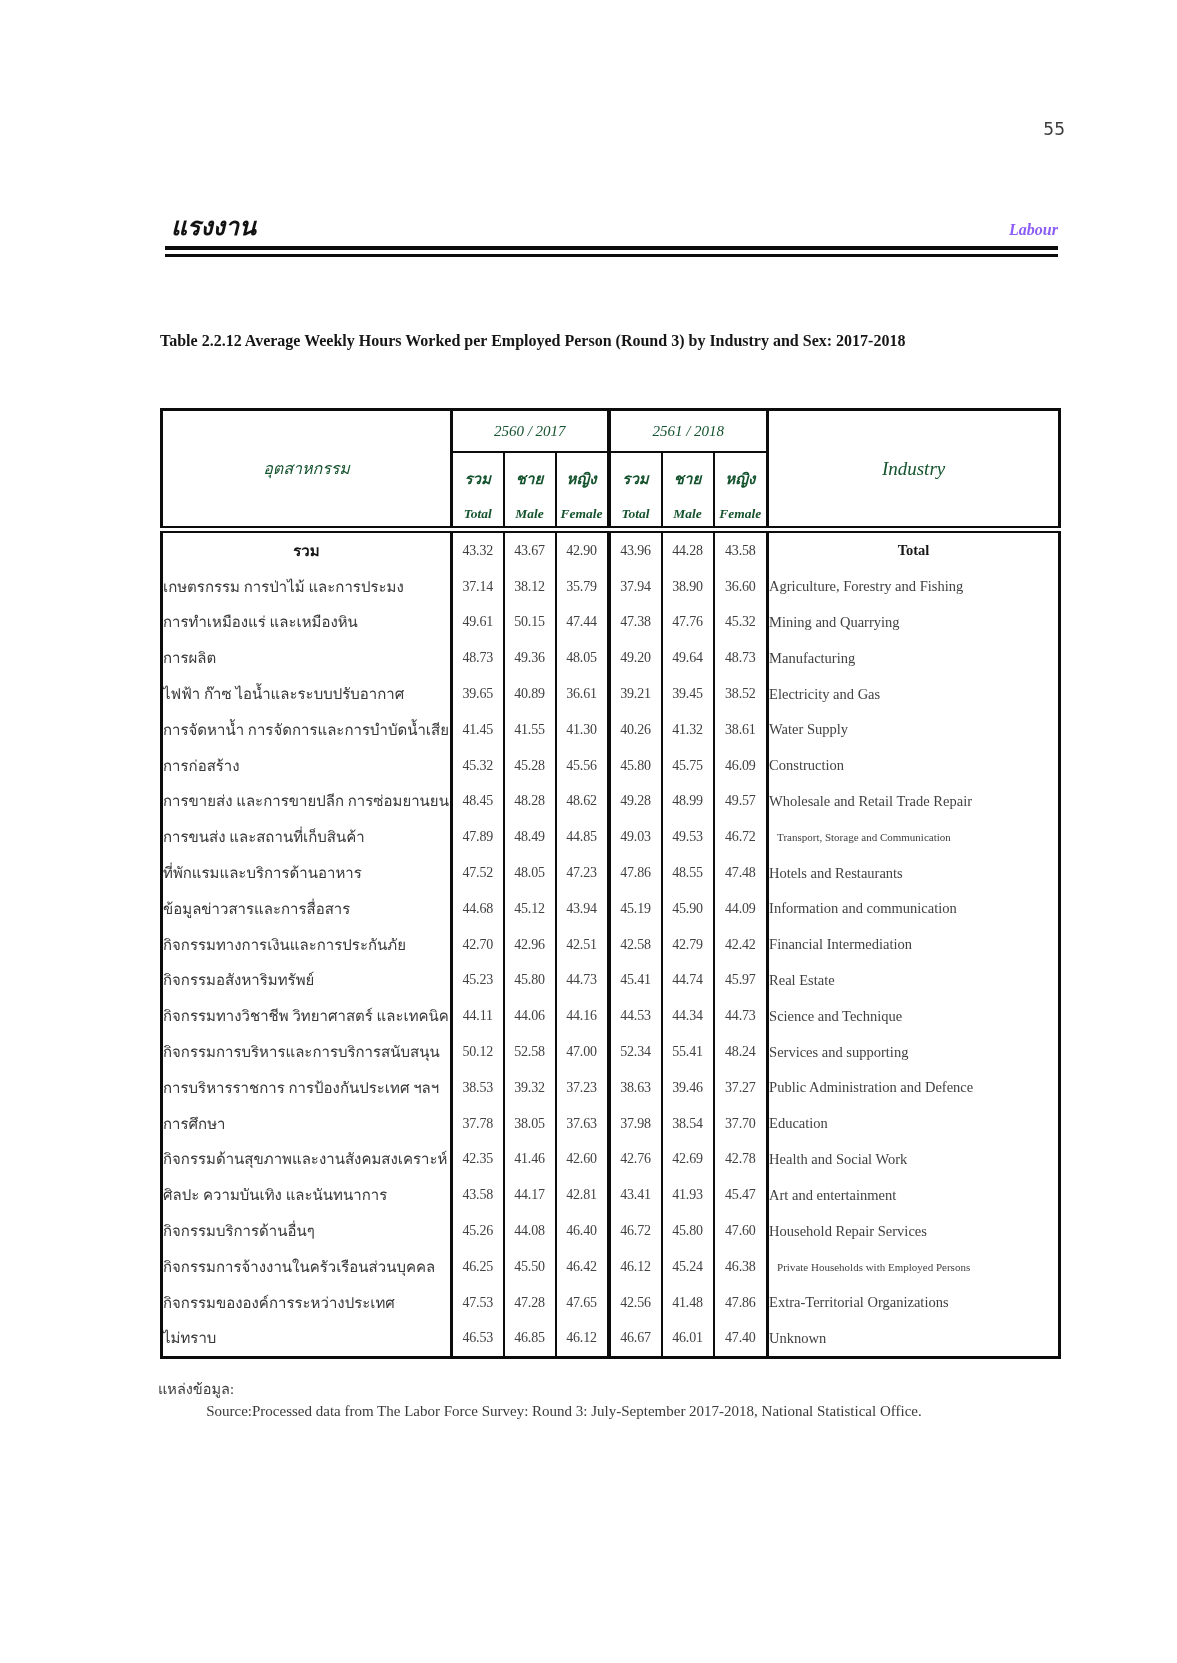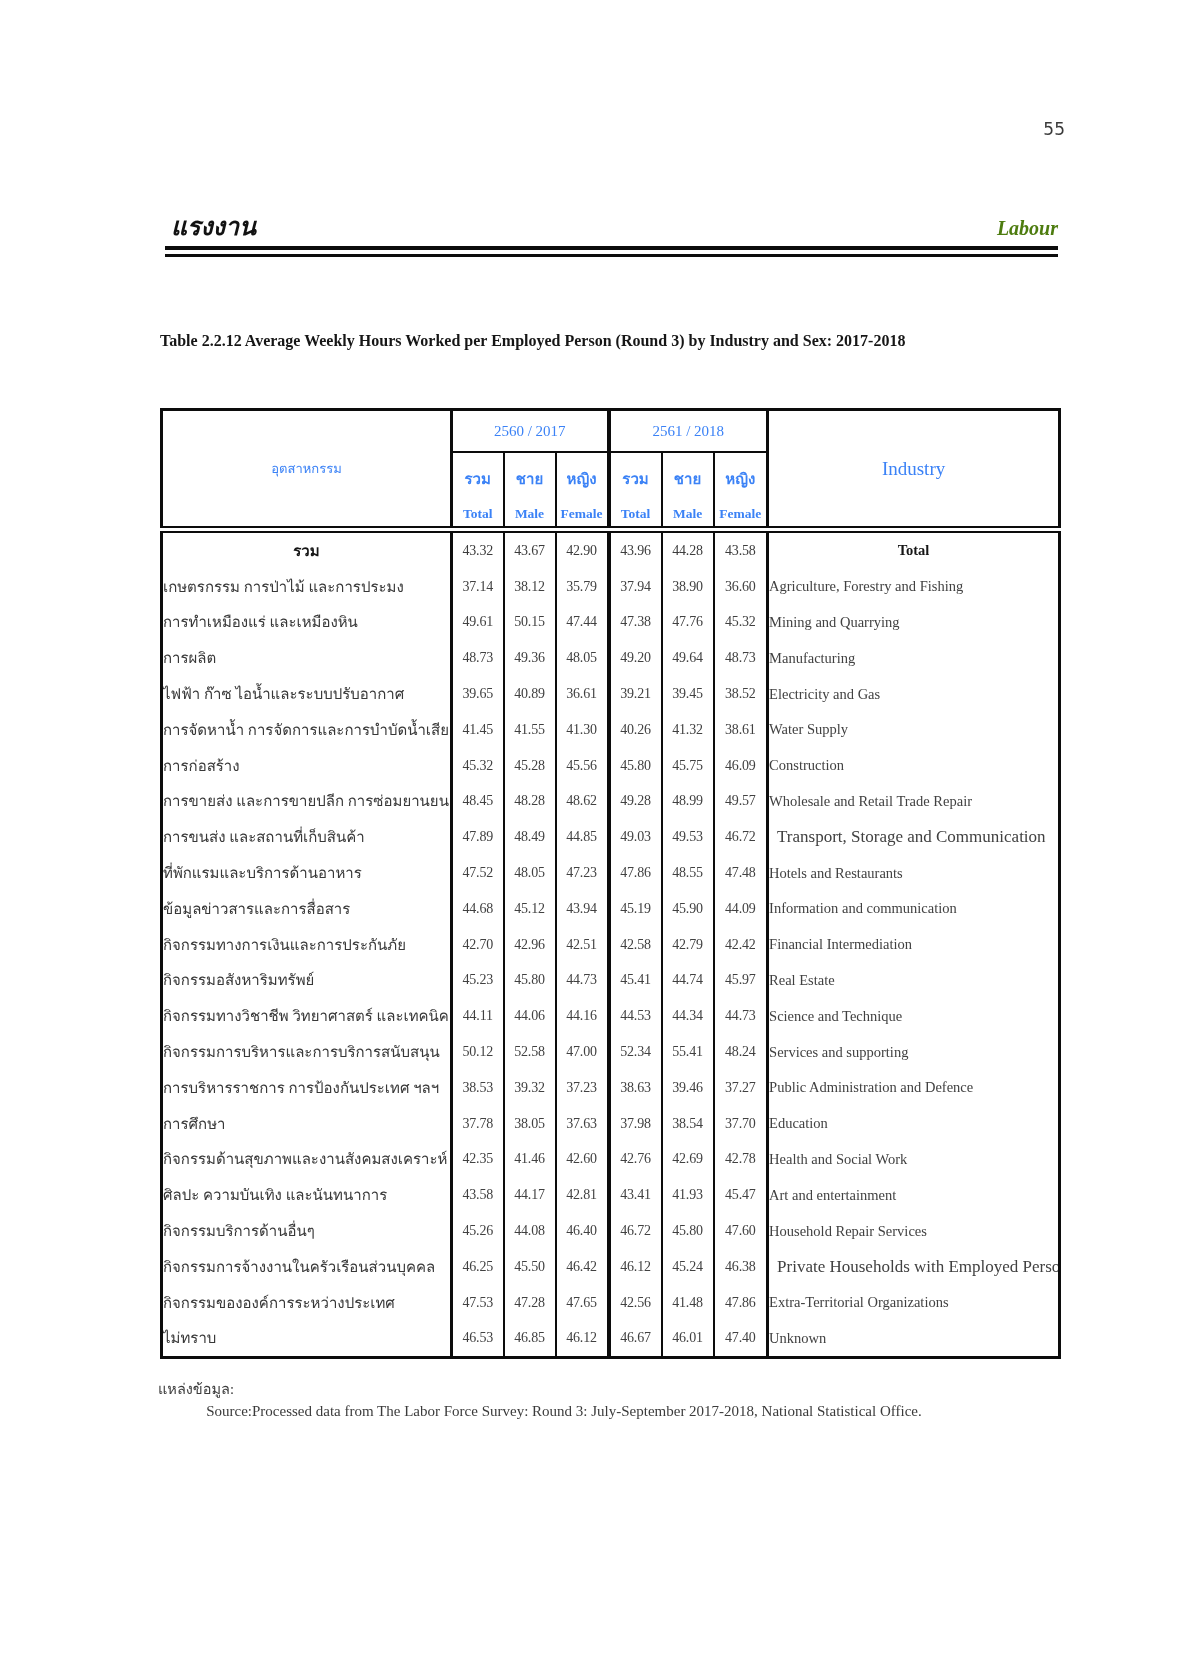--- a/index.html
+++ b/index.html
@@ -19,21 +19,21 @@
   }
   .doc-header{
     position:absolute;left:165px;top:175px;width:893px;
     display:flex;justify-content:space-between;align-items:baseline;
   }
   .doc-header .th-label{
     font-weight:bold;font-style:italic;font-size:25px;color:#121212;
     padding-left:6px;
   }
   .doc-header .en-label{
-    font-weight:bold;font-style:italic;font-size:20px;color:#4d7c0f;
+    font-weight:bold;font-style:italic;font-size:16px;color:#8b5cf6;
   }
   .double-rule{
     position:absolute;left:165px;top:215px;width:893px;height:4px;
     border-top:4px solid #0c0c0c;border-bottom:3px solid #0c0c0c;
   }
   .title-thai{
     position:absolute;left:159px;top:260px;width:900px;
     font-weight:bold;font-size:18px;color:#161616;
   }
   .title-eng{
@@ -51,24 +51,24 @@
     padding:0;margin:0;vertical-align:middle;
     font-weight:normal;
   }
   table.data{border:3px solid #0c0c0c;}
   
   col.w-thai{width:290px;}
   col.w-n0{width:52px;} col.w-n1{width:52px;} col.w-n2{width:53px;}
   col.w-n3{width:53px;} col.w-n4{width:52px;} col.w-n5{width:54px;}
   col.w-eng{width:292px;}
   
-  thead th{color:#3b82f6;}
+  thead th{color:#14532d;font-style:italic;}
   th.h-thai{
     border-right:3px solid #0c0c0c;border-bottom:7px double #0c0c0c;
-    font-weight:bold;font-size:13px;text-align:center;
+    font-weight:bold;font-size:16px;text-align:center;
   }
   th.h-eng{
     border-left:3px solid #0c0c0c;border-bottom:7px double #0c0c0c;
     font-weight:bold;font-size:19px;text-align:center;
   }
   th.h-group{
     height:40px;text-align:center;font-weight:600;font-size:15px;
     border-bottom:2px solid #0c0c0c;
   }
   th.h-group.g1{border-left:3px solid #0c0c0c;border-right:4px solid #0c0c0c;}
@@ -89,21 +89,21 @@
   td.c-thai{
     padding-left:10px;font-size:15px;color:#383838;text-align:left;
     border-right:3px solid #0c0c0c;
     overflow:hidden;white-space:nowrap;
   }
   td.c-num{text-align:center;font-size:14px;color:#414141;letter-spacing:-0.2px;}
   td.c-eng{
     padding-left:12px;font-size:14.5px;color:#414141;text-align:left;
     overflow:hidden;white-space:nowrap;
   }
-  td.c-eng.small{font-size:17px;padding-left:8px;}
+  td.c-eng.small{font-size:11px;padding-left:8px;}
   tr.bold-row td.c-thai,tr.bold-row td.c-eng{
     font-weight:bold;text-align:center;padding-left:0;color:#161616;
   }
   tr.bold-row td.c-num{color:#3c3c3c;}
   
   .src-line{
     position:absolute;left:158px;width:910px;
     display:flex;align-items:baseline;color:#3b3b3b;
   }
   .src-line .lbl{flex:0 0 94px;}

